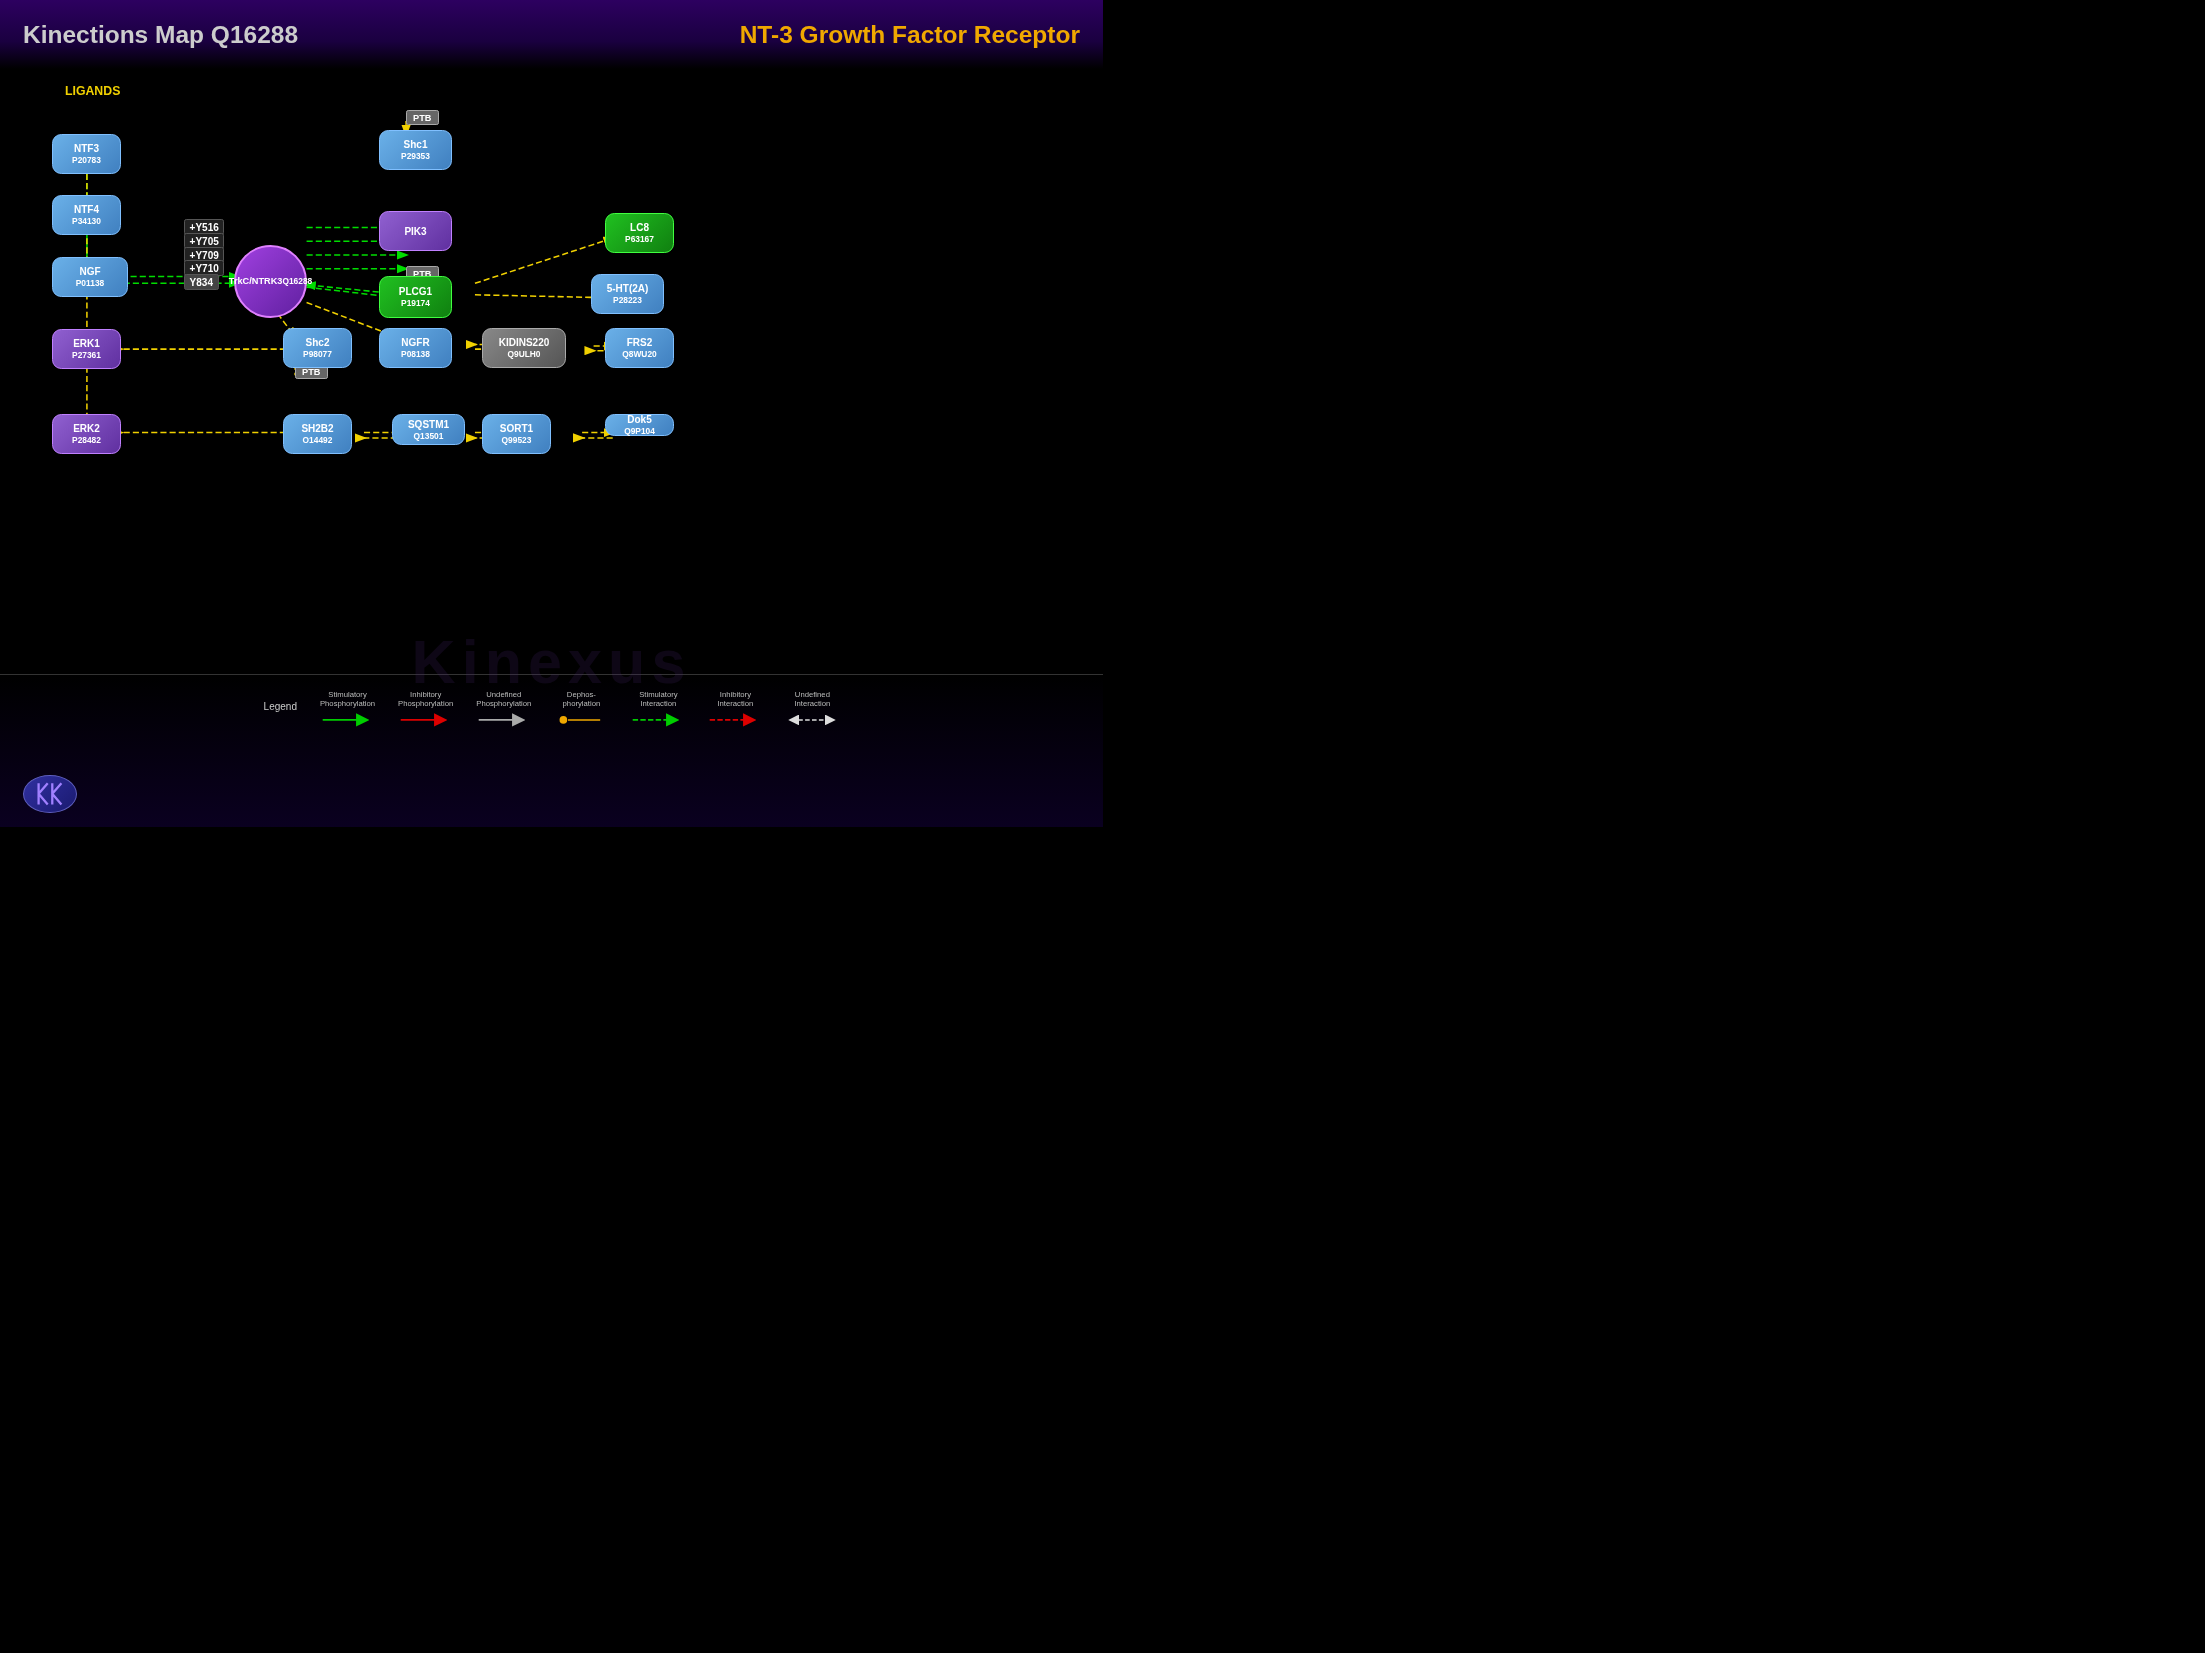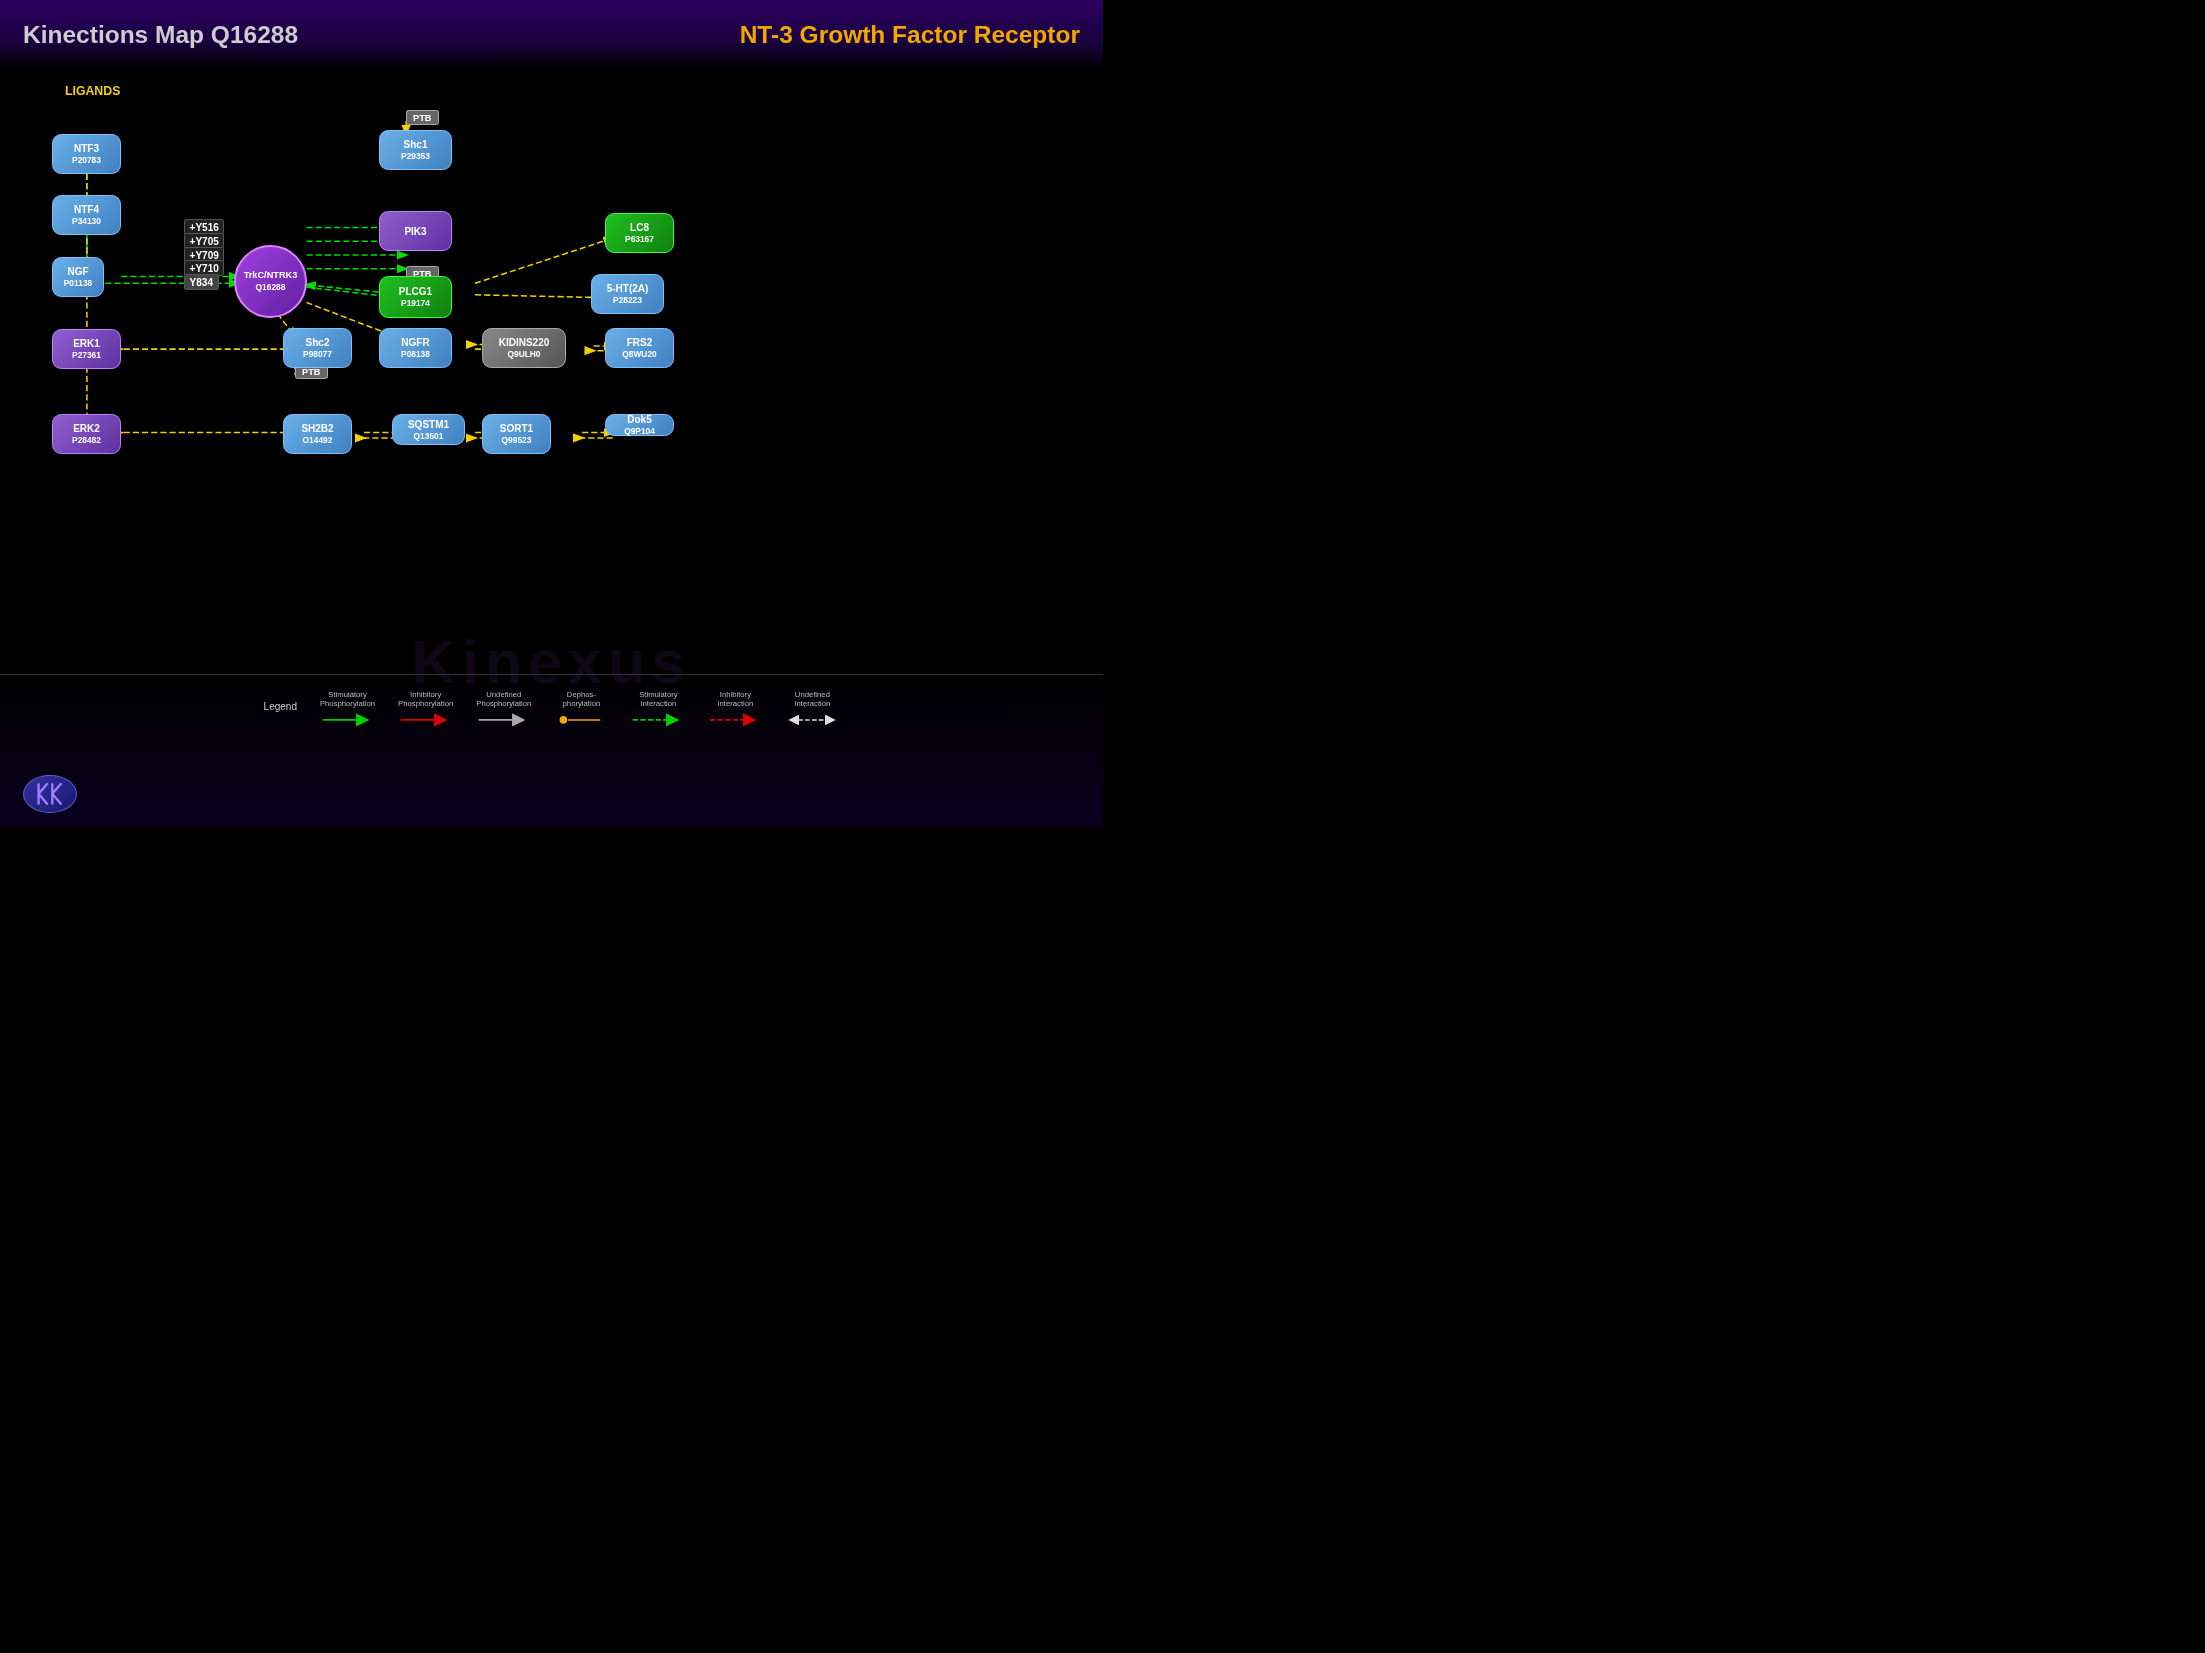--- a/index.html
+++ b/index.html
@@ -302,42 +302,42 @@
   <div class="node node-blue" style="left:52px;top:65px;width:69px;height:40px;">
     <span>NTF3</span>
     <span style="font-size:8.4px;">P20783</span>
   </div>
 
   <div class="node node-blue" style="left:52px;top:126px;width:69px;height:40px;">
     <span>NTF4</span>
     <span style="font-size:8.4px;">P34130</span>
   </div>
 
-  <div class="node node-blue" style="left:52px;top:188px;width:52px;height:40px;align-items:center;">
+  <div class="node node-blue" style="left:52px;top:188px;width:76px;height:40px;align-items:center;">
     <span>NGF</span>
     <span style="font-size:8.4px;">P01138</span>
   </div>
 
   <div class="node node-purple" style="left:52px;top:260px;width:69px;height:40px;">
     <span>ERK1</span>
     <span style="font-size:8.4px;">P27361</span>
   </div>
 
   <div class="node node-purple" style="left:52px;top:345px;width:69px;height:40px;">
     <span>ERK2</span>
     <span style="font-size:8.4px;">P28482</span>
   </div>
 
   <div class="phospho-label" style="left:184px;top:150px;">+Y516</div>
   <div class="phospho-label" style="left:184px;top:164px;">+Y705</div>
   <div class="phospho-label" style="left:184px;top:178px;">+Y709</div>
   <div class="phospho-label" style="left:184px;top:191px;">+Y710</div>
   <div class="phospho-label" style="left:184px;top:205px;background:#444;">Y834</div>
 
-  <div class="node node-trkc" style="left:234px;top:176px;width:73px;height:73px;display:flex;flex-direction:column;align-items:center;justify-content:center;border-radius:50%;">
+  <div class="node node-trkc" style="left:234px;top:176px;width:73px;height:73px;display:flex;flex-direction:row;align-items:center;justify-content:center;border-radius:50%;">
     <span style="font-size:9.2px;font-weight:bold;">TrkC/NTRK3</span>
     <span style="font-size:8.4px;">Q16288</span>
   </div>
 
   <div class="ptb-label" style="left:406px;top:41px;">PTB</div>
   <div class="ptb-label" style="left:406px;top:197px;">PTB</div>
   <div class="ptb-label" style="left:295px;top:295px;">PTB</div>
 
   <div class="node node-blue" style="left:379px;top:61px;width:73px;height:40px;">
     <span>Shc1</span>

